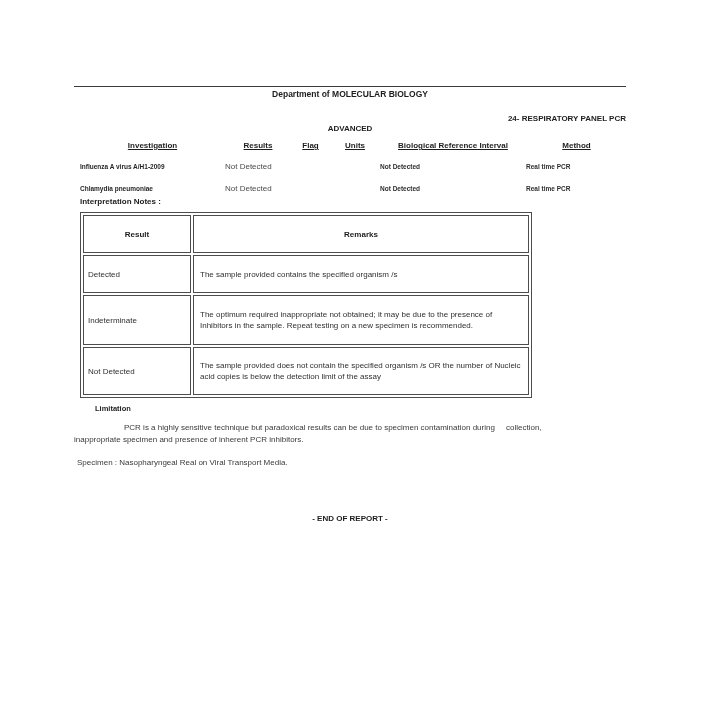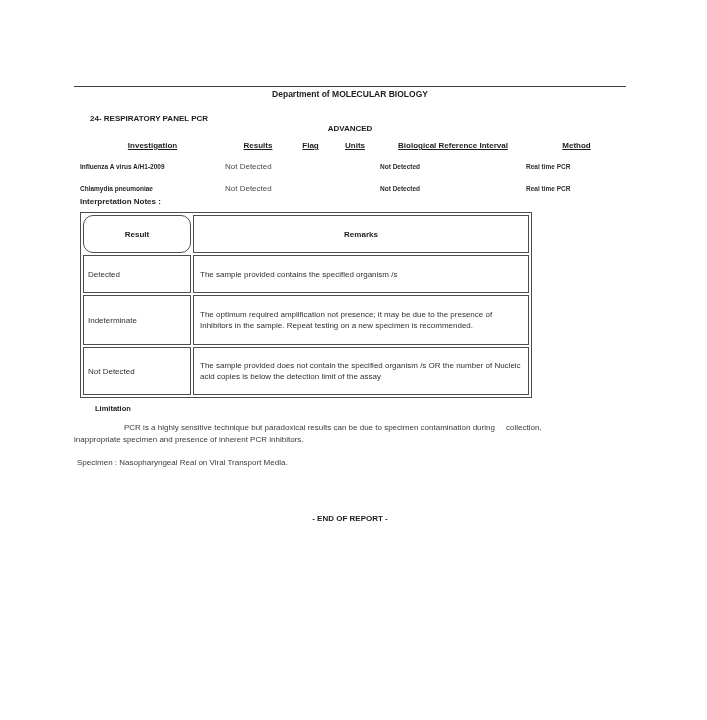--- a/index.html
+++ b/index.html
@@ -14,22 +14,22 @@
   }
   .top-rule{
     position:absolute;left:74px;top:57px;width:552px;height:1px;
     background:#3a3a3a;
   }
   .dept-title{
     position:absolute;left:74px;top:60px;width:552px;
     text-align:center;font-size:8.5px;font-weight:bold;color:#1d1d1d;
   }
   .panel-title{
-    position:absolute;left:90px;top:85px;width:552px;
-    text-align:left;font-size:8px;font-weight:bold;color:#1d1d1d;
+    position:absolute;left:74px;top:85px;width:552px;
+    text-align:right;font-size:8px;font-weight:bold;color:#1d1d1d;
   }
   .panel-subtitle{
     position:absolute;left:74px;top:95px;width:552px;
     text-align:center;font-size:8px;font-weight:bold;color:#1d1d1d;
   }
   .results-grid{
     position:absolute;left:80px;width:547px;
     display:grid;
     grid-template-columns:145px 66px 39px 50px 146px 1fr;
     align-items:baseline;
@@ -57,21 +57,21 @@
     table-layout:fixed;
   }
   .interp-table th,.interp-table td{
     border:1px solid #4d4d4d;
     font-size:8px;color:#2f2f2f;
     vertical-align:middle;
   }
   .interp-table th{
     font-weight:bold;text-align:center;height:34px;color:#1d1d1d;
   }
-  .col-result{width:104px;border-radius:10px;}
+  .col-result{width:104px;}
   .td-result{padding:2px 4px;}
   .td-remarks{padding:2px 6px;line-height:11px;}
   .tr-detected td{height:32px;}
   .tr-indeterminate td{height:44px;}
   .tr-notdetected td{height:42px;}
   .limitation-label{
     position:absolute;left:85px;top:375px;
     font-size:7.5px;font-weight:bold;color:#1d1d1d;padding-left:10px;
   }
   .limitation-text{
@@ -138,21 +138,21 @@
         <th>Remarks</th>
       </tr>
     </thead>
     <tbody>
       <tr class="tr-detected">
         <td class="td-result">Detected</td>
         <td class="td-remarks">The sample provided contains the specified organism /s</td>
       </tr>
       <tr class="tr-indeterminate">
         <td class="td-result">Indeterminate</td>
-        <td class="td-remarks">The optimum required amplification not presence; it may be due to the presence of Inhibitors in the sample. Repeat testing on a new specimen is recommended.</td>
+        <td class="td-remarks">The optimum required inappropriate not obtained; it may be due to the presence of Inhibitors in the sample. Repeat testing on a new specimen is recommended.</td>
       </tr>
       <tr class="tr-notdetected">
         <td class="td-result">Not Detected</td>
         <td class="td-remarks">The sample provided does not contain the specified organism /s OR the number of Nucleic acid copies is below the detection limit of the assay</td>
       </tr>
     </tbody>
   </table>
 
   <div class="limitation-label">Limitation</div>
 

